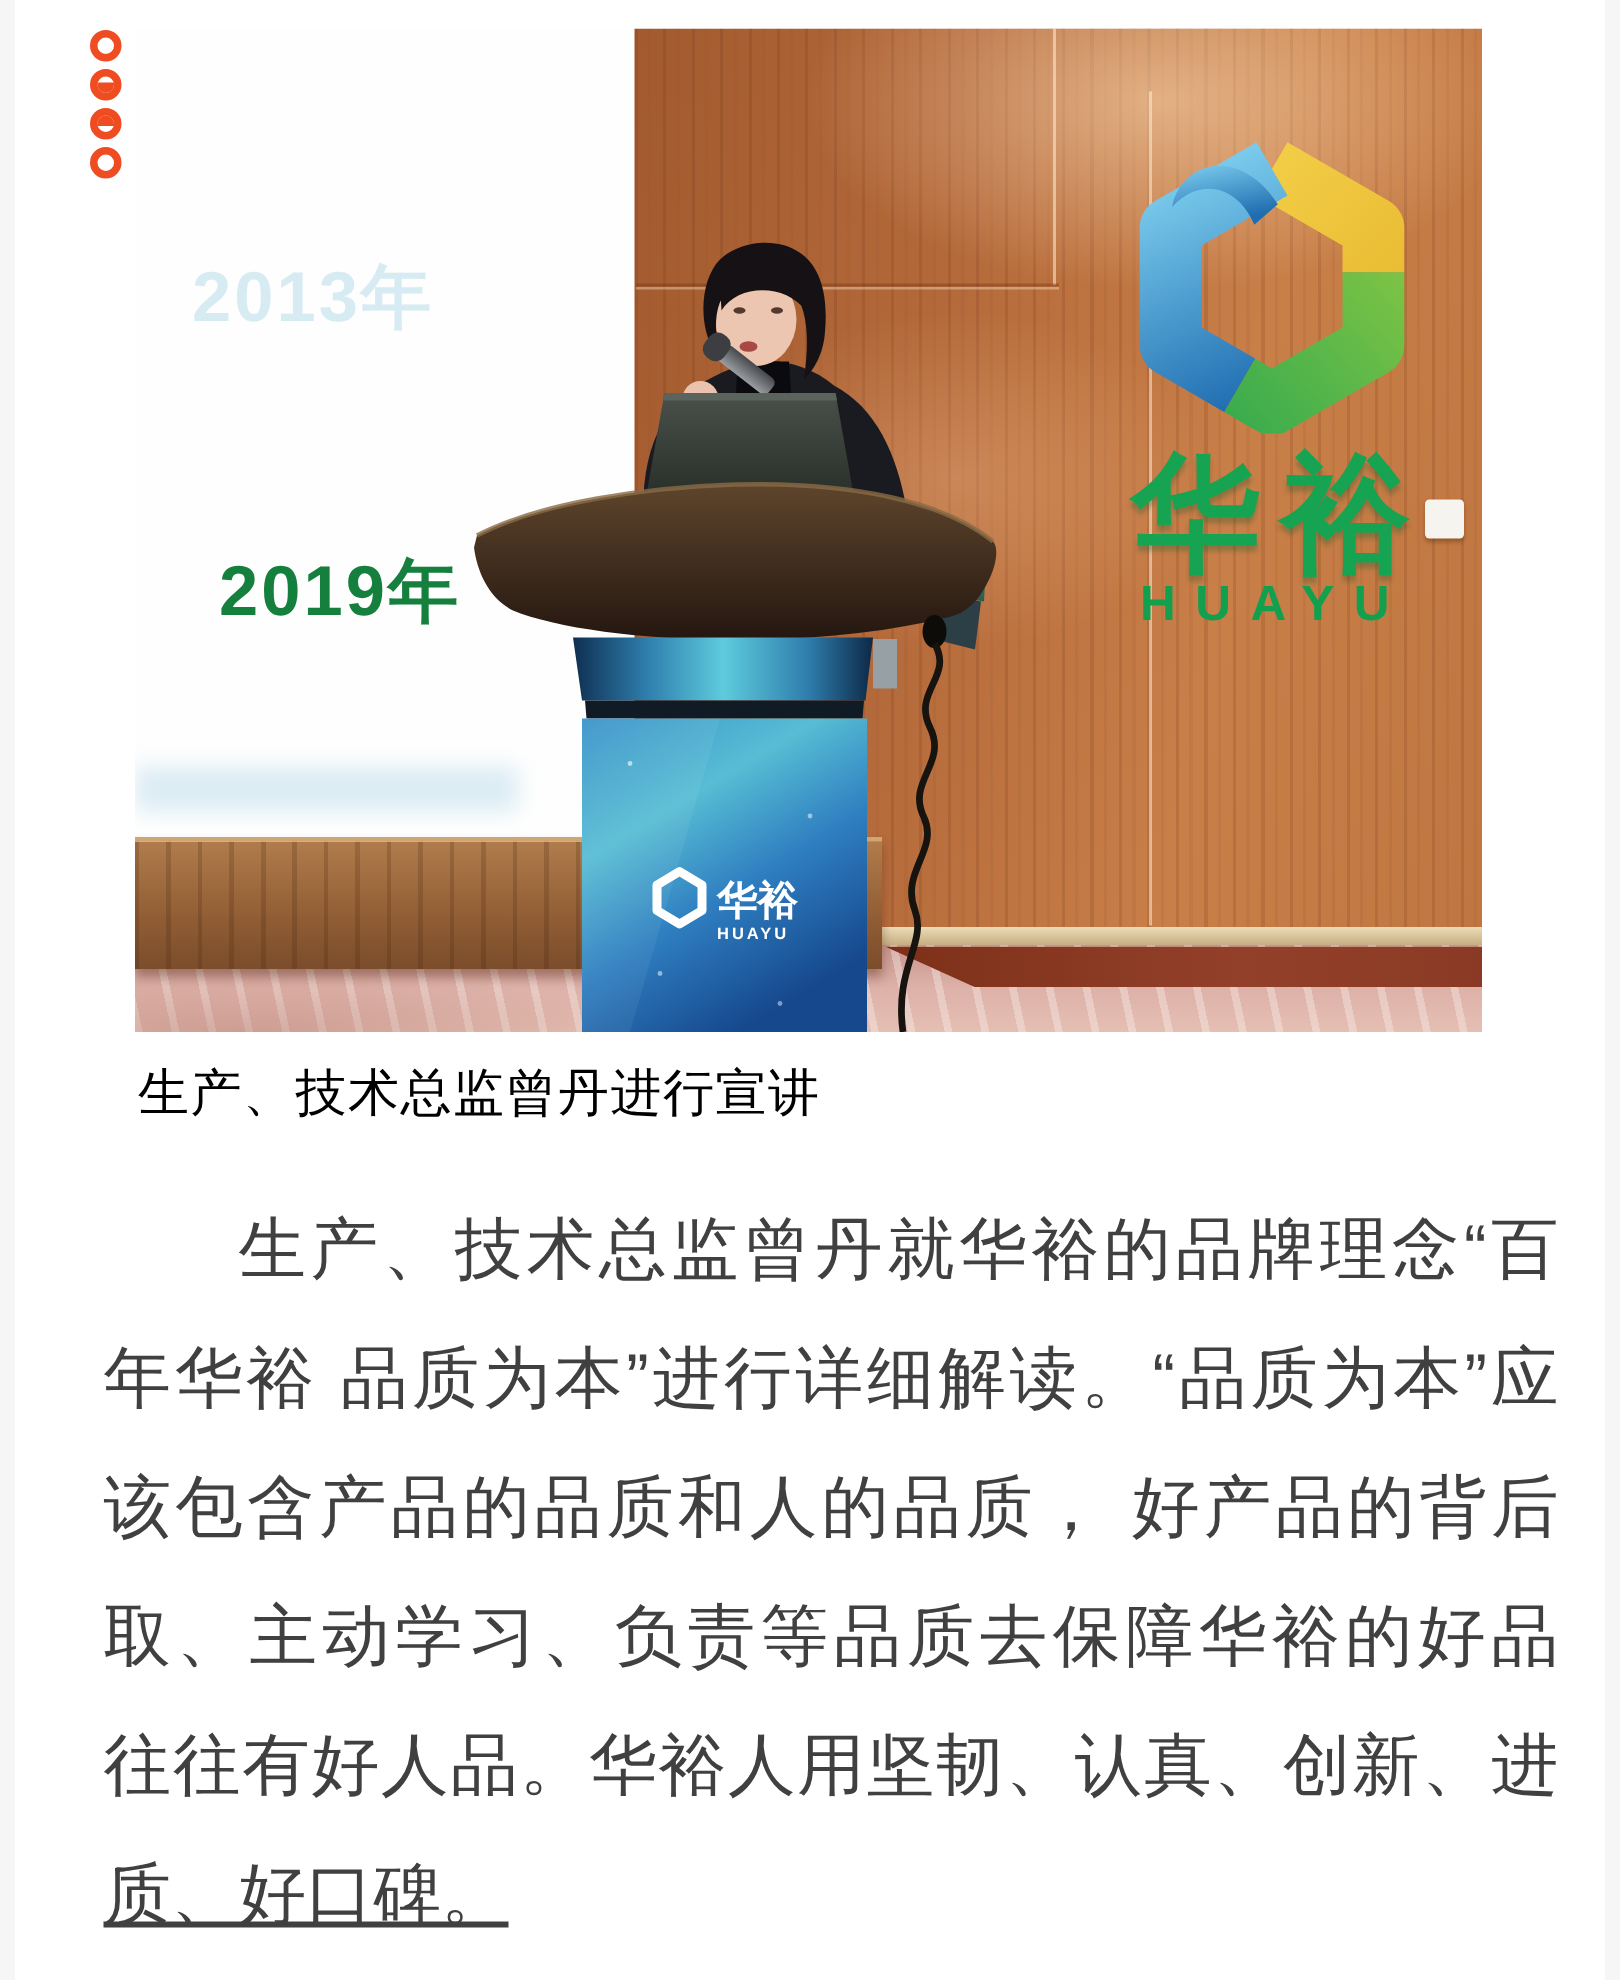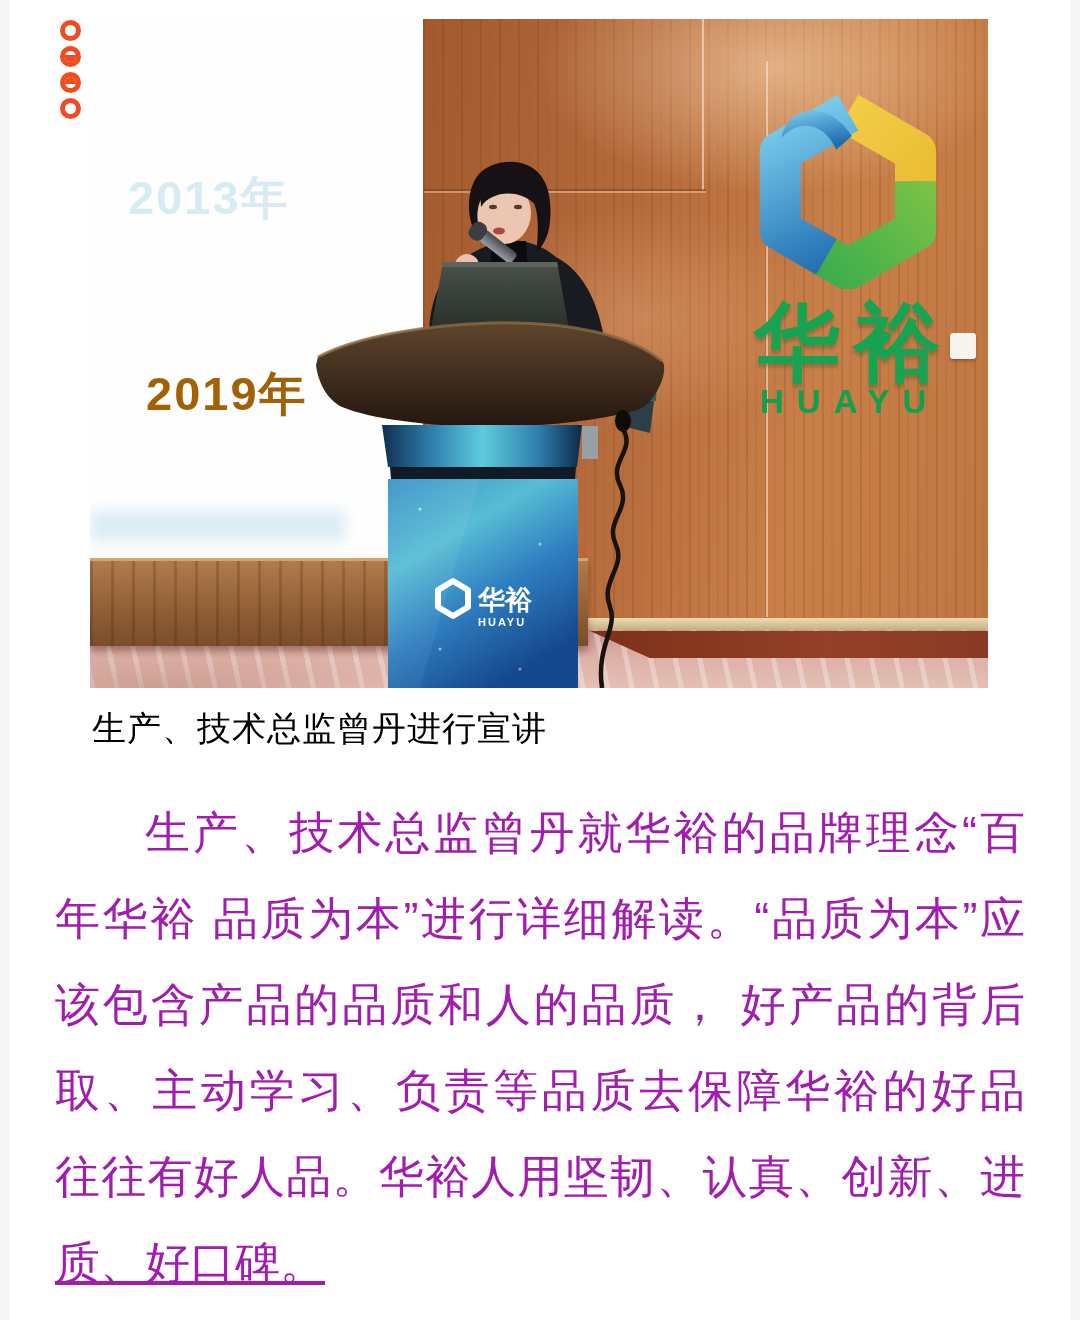--- a/index.html
+++ b/index.html
@@ -28,21 +28,21 @@
           repeating-linear-gradient(90deg, rgba(110,50,22,.18) 0 2px, rgba(0,0,0,0) 2px 9px,
              rgba(150,82,44,.14) 9px 11px, rgba(0,0,0,0) 11px 19px),
           linear-gradient(100deg,#a25a2e 0%,#b4693a 35%,#c97f48 68%,#c07640 100%);}
   .seam{background:rgba(255,238,214,.55);}
   .seam.v1{left:612px;top:0;width:2px;height:171px;}
   .seam.v2{left:676px;top:42px;width:2px;height:556px;}
   .seam.h1{left:334px;top:170px;width:282px;height:2px;
            background:rgba(110,55,25,.4);box-shadow:0 2px 0 rgba(255,232,200,.4);}
   .yr{font-weight:bold;font-size:47px;letter-spacing:2px;color:#d7ebf3;}
   .yr.t{left:38px;top:100px;margin-top:48px;}
-  .yr.m{left:56px;top:344px;color:#a16207;}
+  .yr.m{left:56px;top:344px;color:#15803d;}
   .smudge{left:0;top:492px;width:255px;height:30px;background:rgba(140,196,222,.3);filter:blur(7px);}
   .wainscot{left:0;top:539px;width:498px;height:85px;
         background:
           repeating-linear-gradient(90deg, rgba(70,35,12,.22) 0 3px, rgba(0,0,0,0) 3px 21px),
           linear-gradient(180deg,#b07c4c,#8f5c34 62%,#7b4d2b);
         border-top:3px solid #cfa673;box-shadow:0 5px 7px rgba(80,35,15,.4);}
   .baseboard{left:486px;top:599px;width:412px;height:12px;
         background:linear-gradient(180deg,#ecdcb6,#c6ae83);}
   .floor{left:0;top:602px;width:898px;height:67px;
         background:
@@ -57,22 +57,22 @@
         letter-spacing:14px;text-shadow:0 4px 3px rgba(25,85,45,.3);white-space:nowrap;}
   .walllogo-en{left:670px;top:364px;font-size:33px;font-weight:bold;color:#13a04e;
         letter-spacing:13px;white-space:nowrap;}
   .switch{left:860px;top:314px;width:26px;height:26px;background:#f6f4ee;border-radius:3px;
         box-shadow:0 2px 3px rgba(90,50,20,.45);}
   .podium-svg{left:200px;top:130px;}
   svg text{font-family:"Liberation Sans",sans-serif;font-weight:bold;}
 
   
   .caption{position:absolute;left:92px;top:706px;font-size:34px;color:#000000;letter-spacing:1px;}
-  .article{position:absolute;left:55px;top:790px;width:970px;font-size:45px;line-height:86px;
-        color:#a21caf;}
+  .article{position:absolute;left:69px;top:790px;width:970px;font-size:45px;line-height:86px;
+        color:#404040;}
   .bl{text-align:justify;text-align-last:justify;white-space:nowrap;}
   .bl.first{text-indent:90px;}
   .bl.last{text-align-last:left;text-decoration:underline;}
 </style>
 </head>
 <body>
 
 <div class="edge l"></div>
 <div class="edge r"></div>
 

